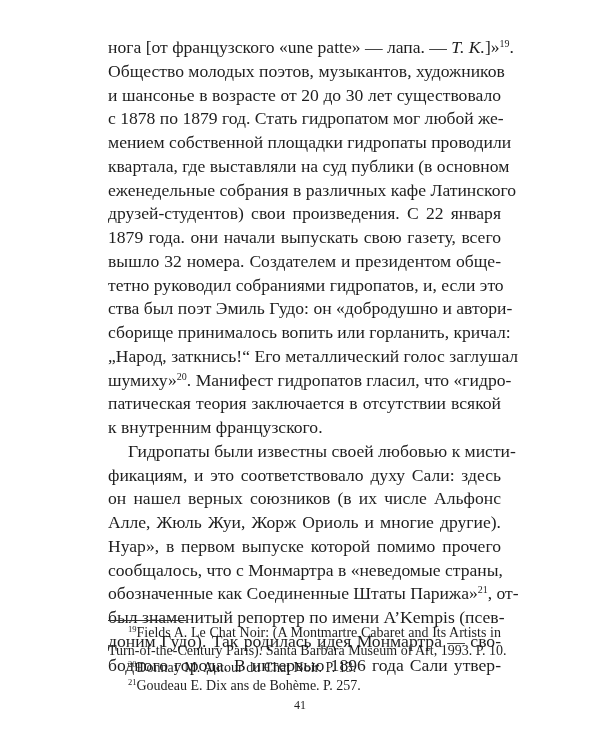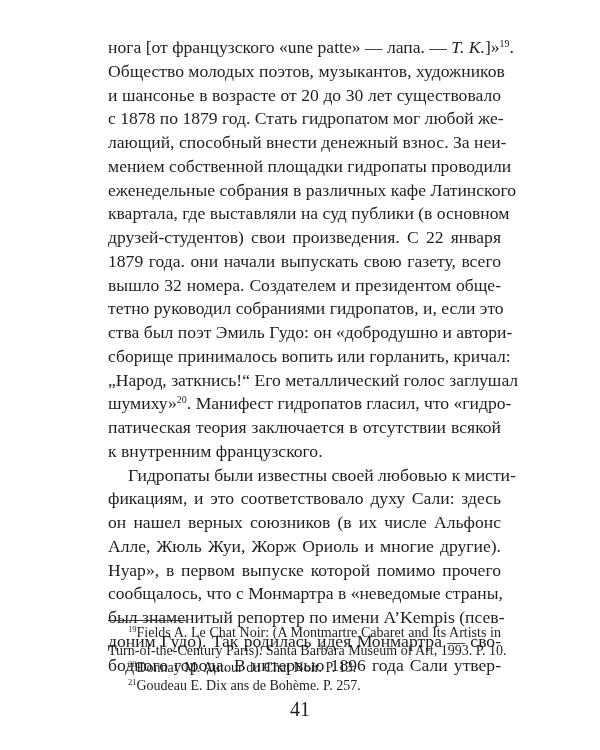--- a/index.html
+++ b/index.html
@@ -20,52 +20,52 @@
   .rule { position: absolute; left: 108px; top: 620px; width: 78px; height: 1px; background: #333; }
   .notes {
     position: absolute; left: 108px; top: 624px; width: 393px;
     font-size: 14px; line-height: 17.6px;
   }
   .note { display: block; white-space: nowrap; }
   .note.indent { padding-left: 20px; }
   .note.just { text-align: justify; text-align-last: justify; }
   .note sup { font-size: 8.5px; vertical-align: 5px; }
   .page-number {
-    position: absolute; left: 0; width: 600px; top: 698px; text-align: center; font-size: 20px;
+    position: absolute; left: 0; width: 600px; top: 698px; text-align: center; font-size: 12px;
   }
 </style>
 </head>
 <body>
 
 <div class="page">
   <div class="body-text">
     <span class="line"><span>нога [от французского «une patte» — лапа. — </span><i>Т. К.</i><span>]»</span><sup>19</sup><span>.</span></span>
     <span class="line">Общество молодых поэтов, музыкантов, художников</span>
     <span class="line">и шансонье в возрасте от 20 до 30 лет существовало</span>
     <span class="line">с 1878 по 1879 год. Стать гидропатом мог любой же-</span>
-    <span class="line">лающий, способный внести денежный взнос. За неи-</span>
     <span class="line">мением собственной площадки гидропаты проводили</span>
+    <span class="line">квартала, где выставляли на суд публики (в основном</span>
     <span class="line">еженедельные собрания в различных кафе Латинского</span>
-    <span class="line">квартала, где выставляли на суд публики (в основном</span>
     <span class="line">друзей-студентов) свои произведения. С 22 января</span>
     <span class="line">1879 года. они начали выпускать свою газету, всего</span>
     <span class="line">вышло 32 номера. Создателем и президентом обще-</span>
     <span class="line">тетно руководил собраниями гидропатов, и, если это</span>
     <span class="line">ства был поэт Эмиль Гудо: он «добродушно и автори-</span>
     <span class="line">сборище принималось вопить или горланить, кричал:</span>
     <span class="line">„Народ, заткнись!“ Его металлический голос заглушал</span>
     <span class="line"><span>шумиху»</span><sup>20</sup><span>. Манифест гидропатов гласил, что «гидро-</span></span>
     <span class="line">патическая теория заключается в отсутствии всякой</span>
     <span class="line last">к внутренним французского.</span>
     <span class="line indent">Гидропаты были известны своей любовью к мисти-</span>
     <span class="line">фикациям, и это соответствовало духу Сали: здесь</span>
     <span class="line">он нашел верных союзников (в их числе Альфонс</span>
     <span class="line">Алле, Жюль Жуи, Жорж Ориоль и многие другие).</span>
     <span class="line">Нуар», в первом выпуске которой помимо прочего</span>
     <span class="line">сообщалось, что с Монмартра в «неведомые страны,</span>
+    <span class="line"><span>обозначенные как Соединенные Штаты Парижа»</span><sup>21</sup><span>, от-</span></span>
     <span class="line">был знаменитый репортер по имени A’Kempis (псев-</span>
     <span class="line">доним Гудо). Так родилась идея Монмартра — сво-</span>
     <span class="line">бодного города. В интервью 1896 года Сали утвер-</span>
   </div>
 
   <div class="rule"></div>
 
   <div class="notes">
     <span class="note indent just"><sup>19</sup><span>Fields A. Le Chat Noir: (A Montmartre Cabaret and Its Artists in</span></span>
     <span class="note">Turn-of-the-Century Paris). Santa Barbara Museum of Art, 1993. P. 10.</span>

